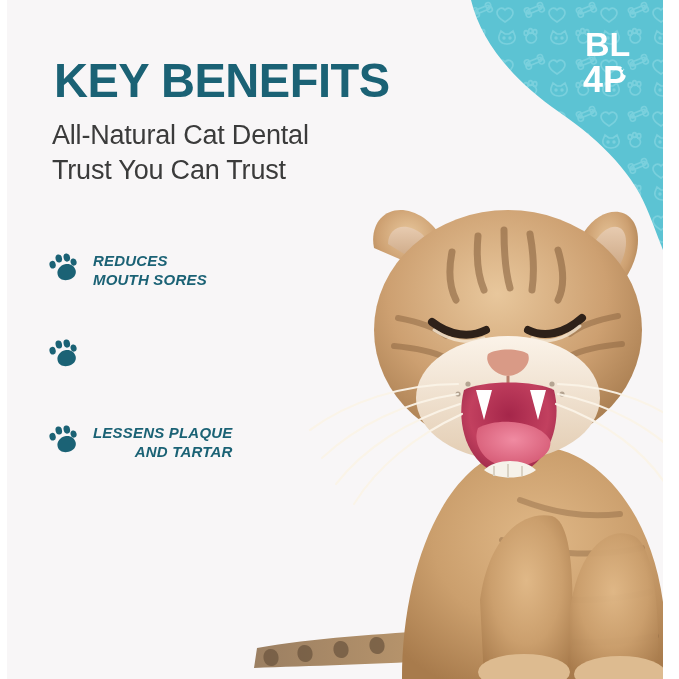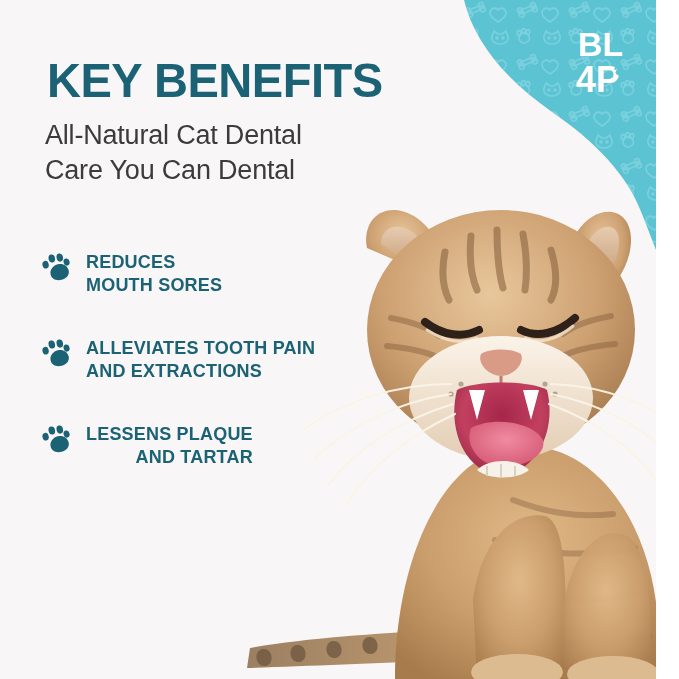--- a/index.html
+++ b/index.html
@@ -6,20 +6,21 @@
   html, body {
     width:679px; height:679px;
     overflow:hidden;
     font-family:"Liberation Sans", sans-serif;
   }
   #canvas {
     position:relative;
     width:656px; height:679px;
     background:#f8f6f7;
     overflow:hidden;
+    margin-left:7px;
   }
 
   
   #brand-blob {
     position:absolute;
     top:0; right:0;
     width:300px; height:250px;
     pointer-events:none;
   }
   #brand-blob svg { display:block; width:100%; height:100%; }
@@ -71,28 +72,29 @@
   }
   .benefit-item:last-child { margin-bottom:0;text-align:right; }
   .paw-icon {
     flex:0 0 auto;
     width:30px; height:30px;
     margin-top:2px;
     margin-right:14px;
   }
   .paw-icon svg { display:block; width:100%; height:100%; }
   .benefit-text {
-    font-size:18px;
+    font-size:15px;
     font-weight:bold;
     color:#1b6275;
     line-height:1.28;
     letter-spacing:0.2px;
     text-transform:uppercase;
     white-space:pre-line;
     padding-top:1px;
+    font-style:italic;
   }
 
   
   #cat-photo {
     position:absolute;
     left:245px; top:140px;
     width:440px; height:539px;
     pointer-events:none;
   }
   #cat-photo svg { display:block; width:100%; height:100%; }
@@ -295,21 +297,21 @@
           <path d="M 306 244 C 362 246, 414 266, 440 296"></path>
           <path d="M 306 254 C 358 264, 404 290, 432 322"></path>
           <path d="M 304 264 C 354 282, 394 312, 416 348"></path>
         </g>
       </g>
     </svg>
   </div>
 
   <h1 id="page-title">KEY BENEFITS</h1>
   <p id="page-subtitle">All-Natural Cat Dental
-Care You Can Dental</p>
+Trust You Can Trust</p>
 
   <ul id="benefits-list" style="list-style:none;">
 
     <li class="benefit-item">
       <span class="paw-icon">
         <svg viewBox="0 0 30 30" xmlns="http://www.w3.org/2000/svg">
           <g fill="#1b6275" transform="rotate(-14 15 15)">
             <ellipse cx="4.5" cy="10" rx="3.1" ry="3.9"></ellipse>
             <ellipse cx="12" cy="5.5" rx="3.2" ry="4.1"></ellipse>
             <ellipse cx="20" cy="6.5" rx="3.2" ry="4.1"></ellipse>
@@ -330,22 +332,20 @@
           <g fill="#1b6275" transform="rotate(-14 15 15)">
             <ellipse cx="4.5" cy="10" rx="3.1" ry="3.9"></ellipse>
             <ellipse cx="12" cy="5.5" rx="3.2" ry="4.1"></ellipse>
             <ellipse cx="20" cy="6.5" rx="3.2" ry="4.1"></ellipse>
             <ellipse cx="25.5" cy="12.5" rx="3" ry="3.6"></ellipse>
             <path d="M 7 21 C 7 15.5, 12 12.5, 16.5 12.5 C 21.5 12.5, 25.5 16, 25.5 21
                      C 25.5 26, 21 28.5, 16.5 28.5 C 11.5 28.5, 7 26, 7 21 Z"></path>
           </g>
         </svg>
       </span>
-      <span class="benefit-text">ALLEVIATES TOOTH PAIN
-AND EXTRACTIONS</span>
     </li>
 
     <li class="benefit-item">
       <span class="paw-icon">
         <svg viewBox="0 0 30 30" xmlns="http://www.w3.org/2000/svg">
           <g fill="#1b6275" transform="rotate(-14 15 15)">
             <ellipse cx="4.5" cy="10" rx="3.1" ry="3.9"></ellipse>
             <ellipse cx="12" cy="5.5" rx="3.2" ry="4.1"></ellipse>
             <ellipse cx="20" cy="6.5" rx="3.2" ry="4.1"></ellipse>
             <ellipse cx="25.5" cy="12.5" rx="3" ry="3.6"></ellipse>

